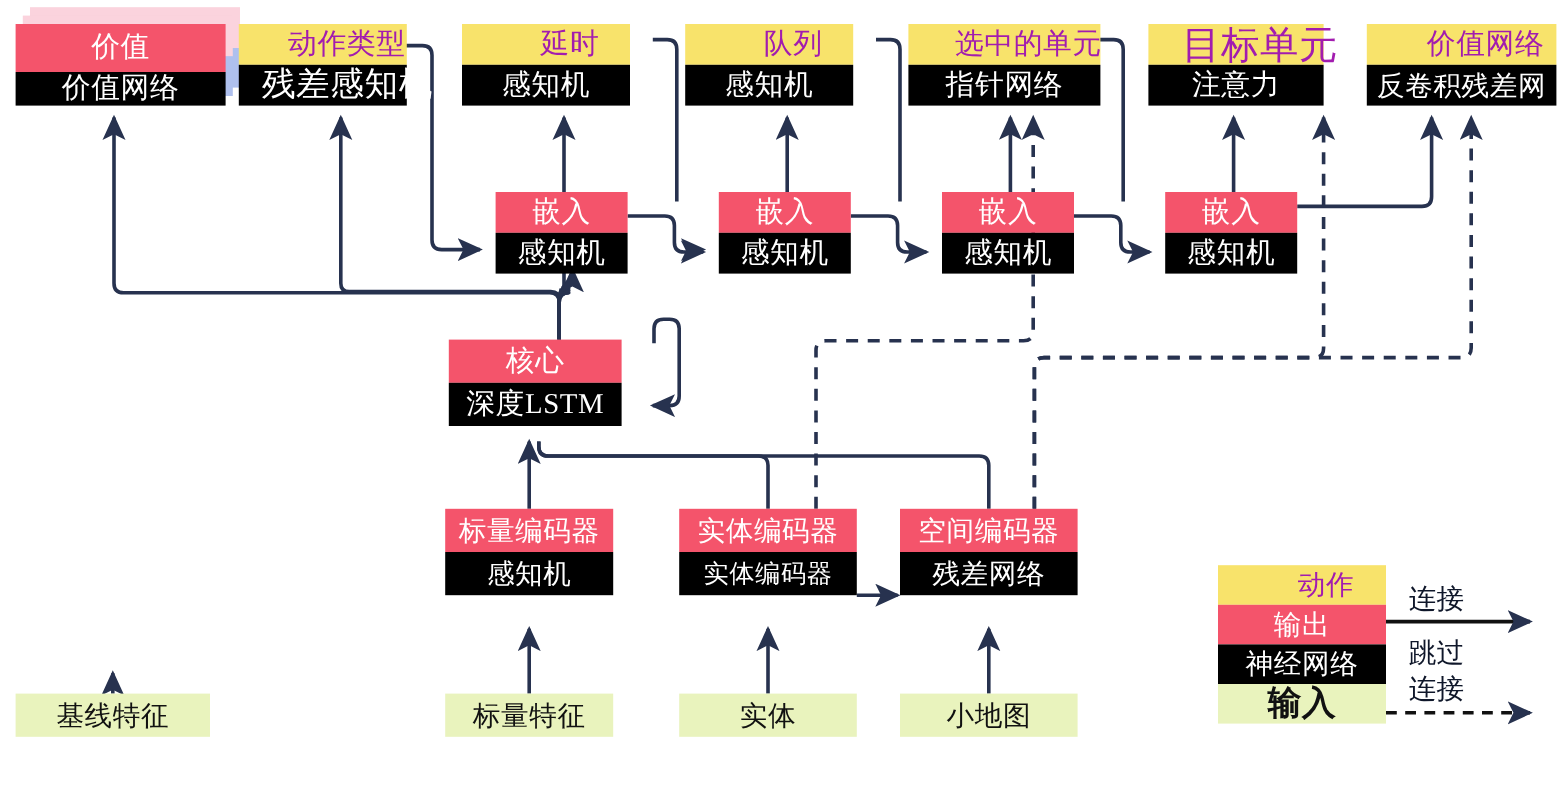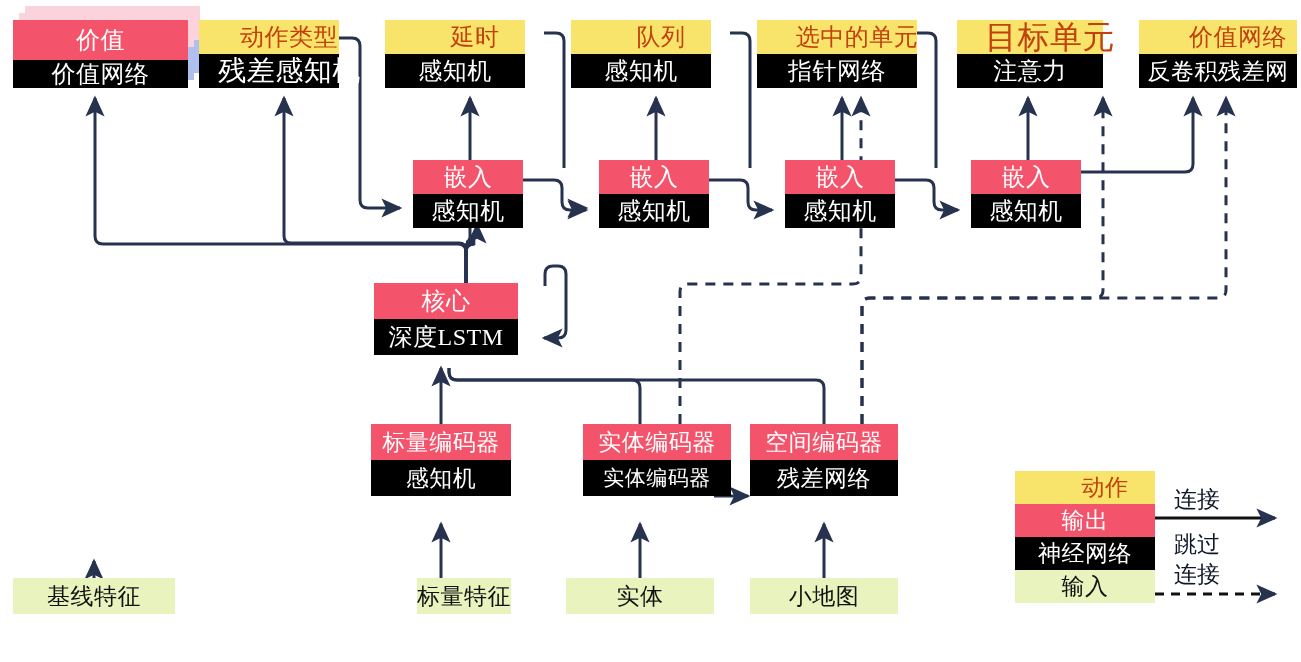--- a/index.html
+++ b/index.html
@@ -3,21 +3,21 @@
 <meta charset="utf-8">
 <style>
   html,body{margin:0;padding:0;background:#ffffff;}
   body{font-family:"Liberation Serif","DejaVu Serif",serif;}
   #stage{position:relative;width:1301px;height:662px;background:#fff;overflow:hidden;}
   svg.wires{position:absolute;left:0;top:0;width:1301px;height:662px;pointer-events:none;}
 
   .node{position:absolute;display:flex;flex-direction:column;box-sizing:border-box;}
   .band{display:flex;align-items:center;justify-content:center;box-sizing:border-box;
         line-height:1;white-space:nowrap;letter-spacing:.5px;}
-  .band.action{background:#F8E36B;color:#c2410c;padding-left:40px;}
+  .band.action{background:#F8E36B;color:#a21caf;padding-left:40px;}
   .band.output{background:#F4546B;color:#ffffff;}
   .band.net{background:#000000;color:#ffffff;}
   .band.input{background:#E9F3BD;color:#111111;}
 
   .ghost{position:absolute;box-sizing:border-box;}
   .ghost .g1{background:#FBD3DD;}
   .ghost .g2{background:#AFC0EE;}
 
   
   #legend{position:absolute;border-radius:16px;}
@@ -155,47 +155,47 @@
 
   <div class="node" style="left:374px;top:283px;width:144px;height:72px;">
     <div class="band output" style="height:36px;font-size:24px;">核心</div>
     <div class="band net" style="height:36px;font-size:24px;">深度LSTM</div>
   </div>
 
   <div class="node" style="left:371px;top:424px;width:140px;height:72px;">
     <div class="band output" style="height:36px;font-size:23px;">标量编码器</div>
     <div class="band net" style="height:36px;font-size:23px;">感知机</div>
   </div>
-  <div class="node" style="left:566px;top:424px;width:148px;height:72px;margin-left:17px;">
+  <div class="node" style="left:566px;top:424px;width:148px;height:72px;">
     <div class="band output" style="height:36px;font-size:23px;">实体编码器</div>
     <div class="band net" style="height:36px;font-size:21px;">实体编码器</div>
   </div>
   <div class="node" style="left:750px;top:424px;width:148px;height:72px;">
     <div class="band output" style="height:36px;font-size:23px;">空间编码器</div>
     <div class="band net" style="height:36px;font-size:23px;">残差网络</div>
   </div>
 
   <div class="node" style="left:13px;top:578px;width:162px;height:36px;">
     <div class="band input" style="height:36px;font-size:23px;">基线特征</div>
   </div>
-  <div class="node" style="left:371px;top:578px;width:140px;height:36px;align-items:flex-end;">
+  <div class="node" style="left:371px;top:578px;width:140px;height:36px;">
     <div class="band input" style="height:36px;font-size:23px;">标量特征</div>
   </div>
   <div class="node" style="left:566px;top:578px;width:148px;height:36px;">
     <div class="band input" style="height:36px;font-size:23px;">实体</div>
   </div>
   <div class="node" style="left:750px;top:578px;width:148px;height:36px;">
     <div class="band input" style="height:36px;font-size:23px;">小地图</div>
   </div>
 
   <div id="legend" style="left:1015px;top:471px;width:140px;height:132px;">
     <div class="band action" style="height:33px;font-size:23px;">动作</div>
     <div class="band output" style="height:33px;font-size:23px;">输出</div>
     <div class="band net" style="height:33px;font-size:23px;">神经网络</div>
-    <div class="band input" style="height:33px;font-size:23px;">输入</div>
+    <div class="band input" style="height:33px;font-size:28px;font-weight:bold;">输入</div>
   </div>
 
   <div class="lg-text" style="left:1197px;top:484px;font-size:23px;transform:translateX(-50%);">连接</div>
   <div class="lg-text" style="left:1197px;top:529px;font-size:23px;transform:translateX(-50%);">跳过</div>
   <div class="lg-text" style="left:1197px;top:559px;font-size:23px;transform:translateX(-50%);">连接</div>
 
   <svg class="wires" viewBox="0 0 1301 662">
     <g fill="none" stroke="#111111" stroke-width="3">
       <path d="M1155,518 L1275,518" marker-end="url(#ah)" stroke="#111"></path>
       <path d="M1155,594 L1275,594" marker-end="url(#ah)" stroke="#111" stroke-dasharray="9 7"></path>

